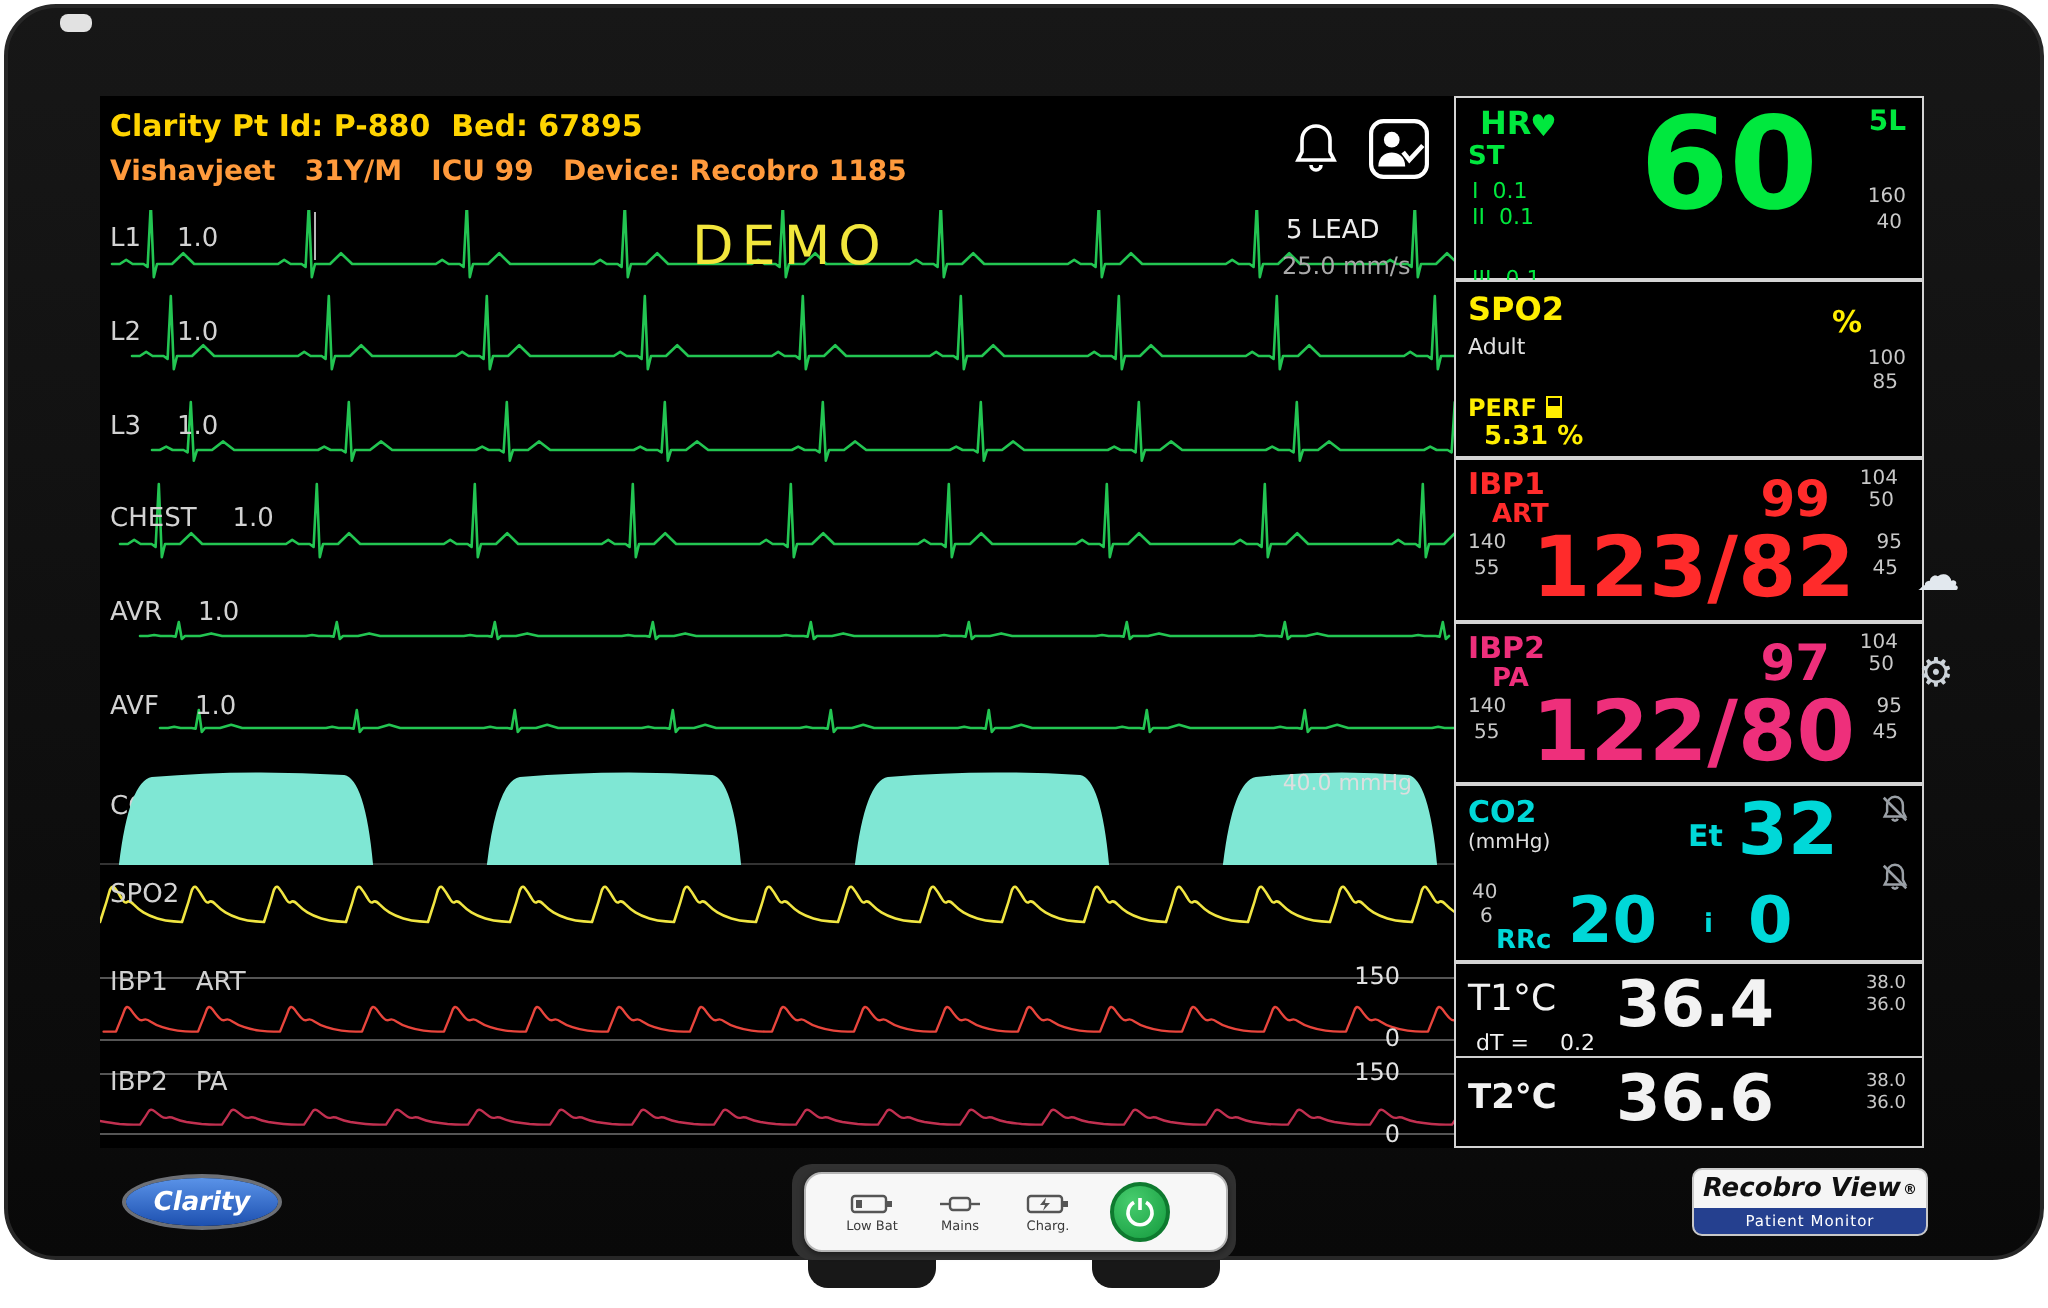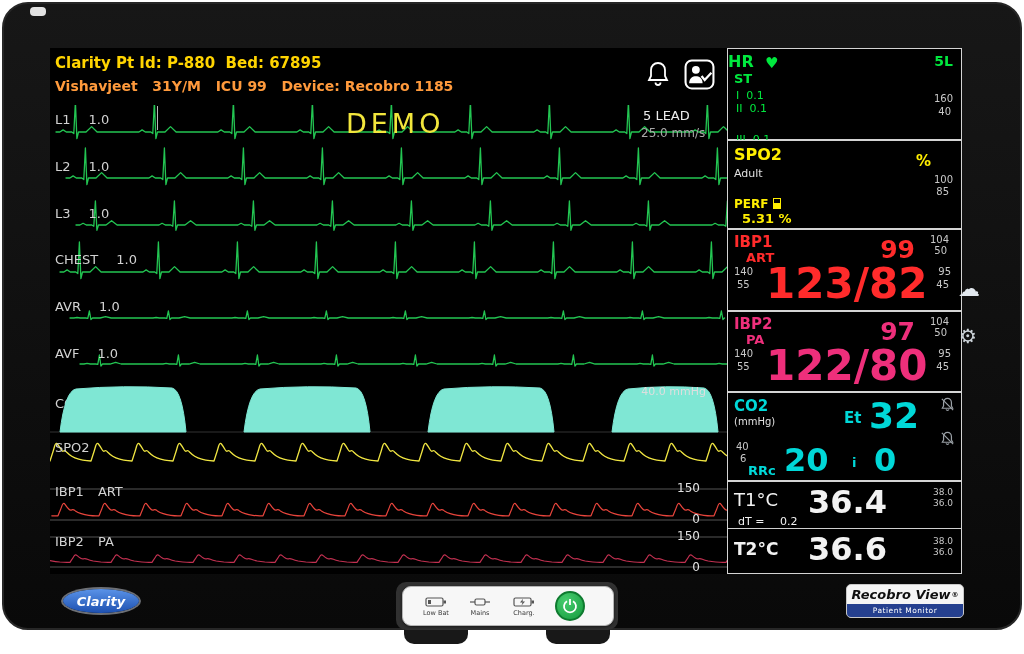--- a/index.html
+++ b/index.html
@@ -140,26 +140,27 @@
       <div class="co2scale" style="top:337px">40.0 mmHg</div>
       <div class="wscale" style="top:433px">150</div>
       <div class="wscale" style="top:464px">0</div>
       <div class="wscale" style="top:481px">150</div>
       <div class="wscale" style="top:512px">0</div>
     </div>
 
     <div class="tiles">
 
       <div class="tile" style="height:92px">
-        <span class="lbl t-green" style="left:0;top:3px">HR</span>
+        <span class="lbl t-green" style="left:12px;top:3px">HR</span>
         <span class="heart t-green">♥</span>
         <span class="sm t-green" style="left:6px;top:22px;font-size:13px;font-weight:bold">ST</span>
         <span class="st t-green" style="top:40px">I  0.1</span>
         <span class="st t-green" style="top:53px">II  0.1</span>
         <span class="st t-green" style="top:84px">III  0.1</span>
+        <span class="big t-green" style="right:52px;top:4px;font-size:64px">60</span>
         <span class="sm t-green" style="right:8px;top:4px;font-size:14px;font-weight:bold">5L</span>
         <span class="lim" style="right:8px;top:44px">160</span>
         <span class="lim" style="right:10px;top:57px">40</span>
       </div>
 
       <div class="tile" style="height:89px">
         <span class="lbl t-yellow" style="left:6px;top:4px">SPO2</span>
         <span class="sm t-dim" style="left:6px;top:26px;font-size:11px">Adult</span>
         <span class="sm t-yellow" style="right:30px;top:11px;font-size:15px;font-weight:bold">%</span>
         <span class="lim" style="right:8px;top:33px">100</span>

